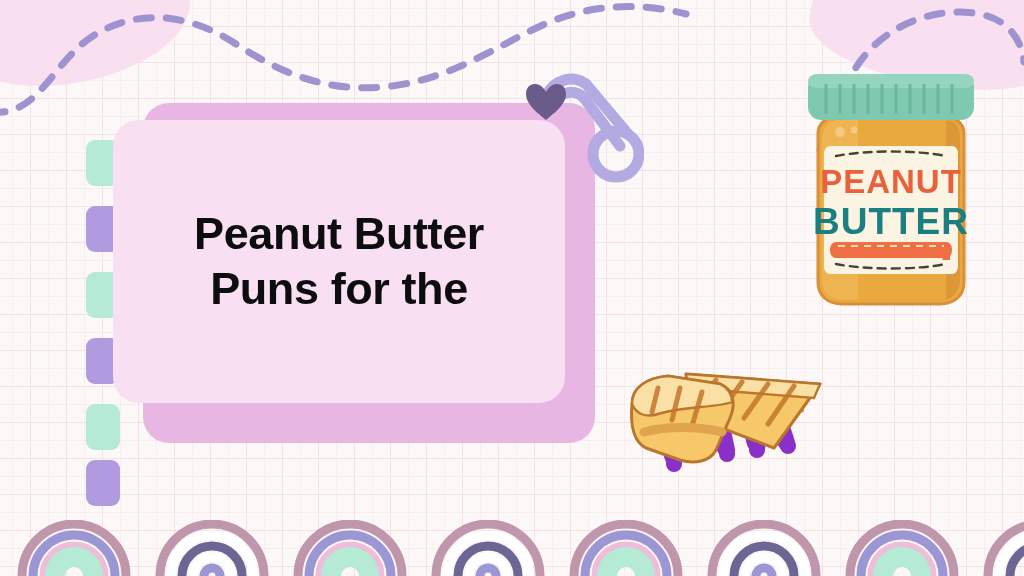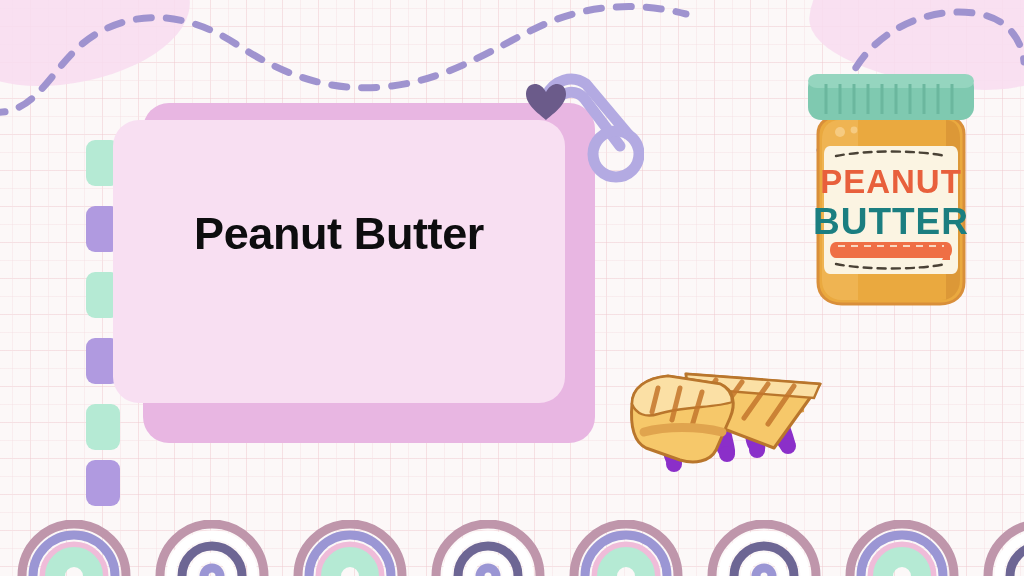--- a/index.html
+++ b/index.html
@@ -105,21 +105,21 @@
     <div class="tab mint" style="top:132px;"></div>
     <div class="tab purple" style="top:198px;"></div>
     <div class="tab mint" style="top:264px;"></div>
     <div class="tab purple" style="top:320px;"></div>
   </div>
 
   <div class="card-back"></div>
   <div class="card-front">
     <h1 class="title">
       <span>Peanut Butter</span><br>
-      <br>
+      <span>Puns for the</span><br>
     </h1>
   </div>
 
   <svg class="pin" viewBox="0 0 120 130">
     <g fill="none" stroke="#b3aae2" stroke-width="11" stroke-linecap="round">
       <path d="M22,38 C30,22 48,16 62,26 L104,76"></path>
       <path d="M30,46 C36,34 50,30 60,40 L96,88"></path>
       <circle cx="92" cy="96" r="23"></circle>
     </g>
     <path d="M22,34 C16,22 2,24 2,36 C2,48 18,58 22,62 C26,58 42,48 42,36 C42,24 28,22 22,34 Z" fill="#6b5b8a"></path>

